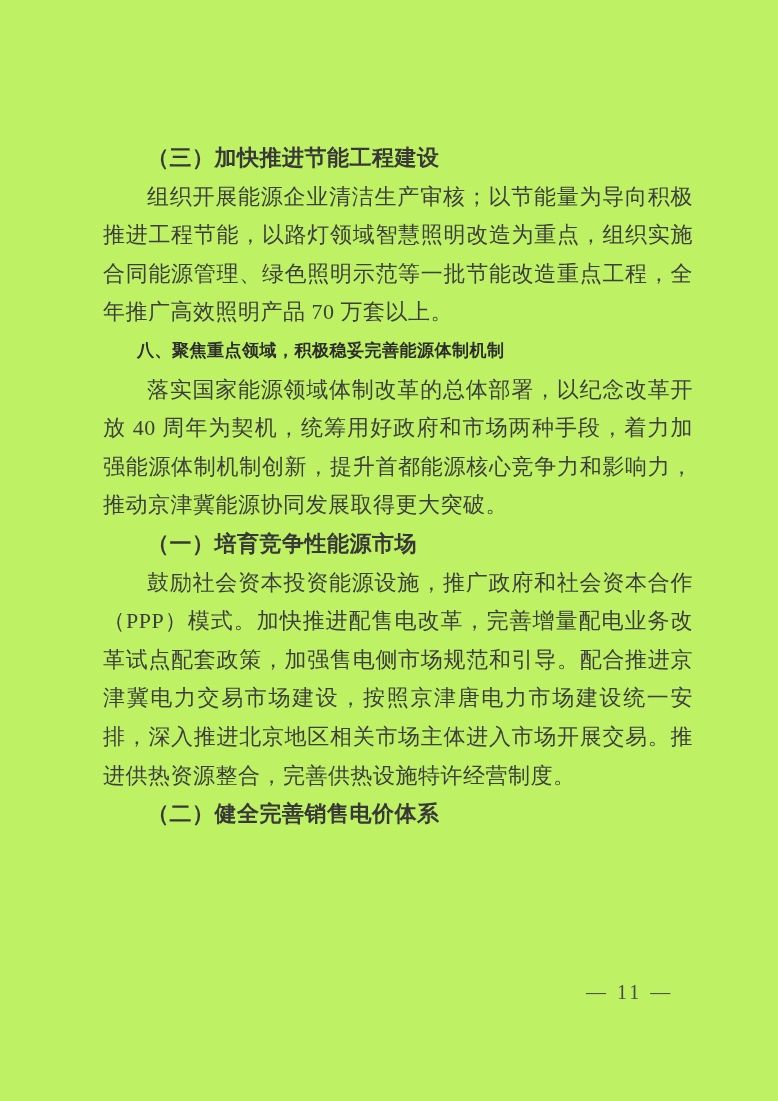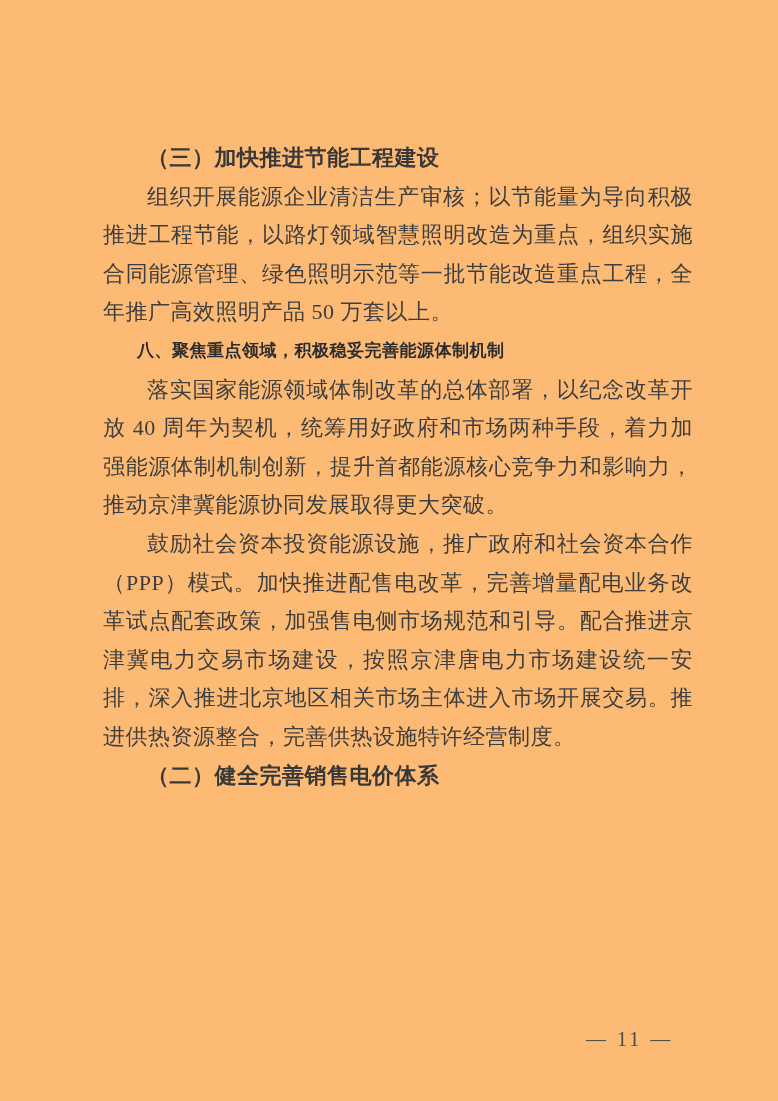--- a/index.html
+++ b/index.html
@@ -4,21 +4,21 @@
 <style>
   html, body {
     margin: 0;
     padding: 0;
     background: #ffffff;
   }
   .page {
     position: relative;
     width: 778px;
     height: 1101px;
-    background: #fdba74;
+    background: #bef264;
     overflow: hidden;
     font-family: "Liberation Serif", "DejaVu Serif", serif;
   }
   .content {
     position: absolute;
     left: 103px;
     top: 139px;
     width: 590px;
   }
   .para, .subheading, .heading {
@@ -38,35 +38,36 @@
     color: #383838;
   }
   .heading {
     font-family: "Liberation Sans", "DejaVu Sans", sans-serif;
     font-weight: 700;
     font-size: 17px;
     color: #2c2c2c;
   }
   .page-number {
     position: absolute;
-    top: 1026px;
+    top: 979px;
     left: 586px;
     font-size: 20px;
     line-height: 26px;
     letter-spacing: 3px;
     color: #4a4a4a;
     font-family: "Liberation Serif", "DejaVu Serif", serif;
   }
 </style>
 </head>
 <body>
 
 <div class="page">
   <div class="content">
     <h3 class="subheading">（三）加快推进节能工程建设</h3>
-    <p class="para">组织开展能源企业清洁生产审核；以节能量为导向积极推进工程节能，以路灯领域智慧照明改造为重点，组织实施合同能源管理、绿色照明示范等一批节能改造重点工程，全年推广高效照明产品 50 万套以上。</p>
+    <p class="para">组织开展能源企业清洁生产审核；以节能量为导向积极推进工程节能，以路灯领域智慧照明改造为重点，组织实施合同能源管理、绿色照明示范等一批节能改造重点工程，全年推广高效照明产品 70 万套以上。</p>
     <h2 class="heading">八、聚焦重点领域，积极稳妥完善能源体制机制</h2>
     <p class="para">落实国家能源领域体制改革的总体部署，以纪念改革开放 40 周年为契机，统筹用好政府和市场两种手段，着力加强能源体制机制创新，提升首都能源核心竞争力和影响力，推动京津冀能源协同发展取得更大突破。</p>
+    <h3 class="subheading">（一）培育竞争性能源市场</h3>
     <p class="para">鼓励社会资本投资能源设施，推广政府和社会资本合作（PPP）模式。加快推进配售电改革，完善增量配电业务改革试点配套政策，加强售电侧市场规范和引导。配合推进京津冀电力交易市场建设，按照京津唐电力市场建设统一安排，深入推进北京地区相关市场主体进入市场开展交易。推进供热资源整合，完善供热设施特许经营制度。</p>
     <h3 class="subheading">（二）健全完善销售电价体系</h3>
   </div>
   <div class="page-number">— 11 —</div>
 </div>
 
 </body></html>

